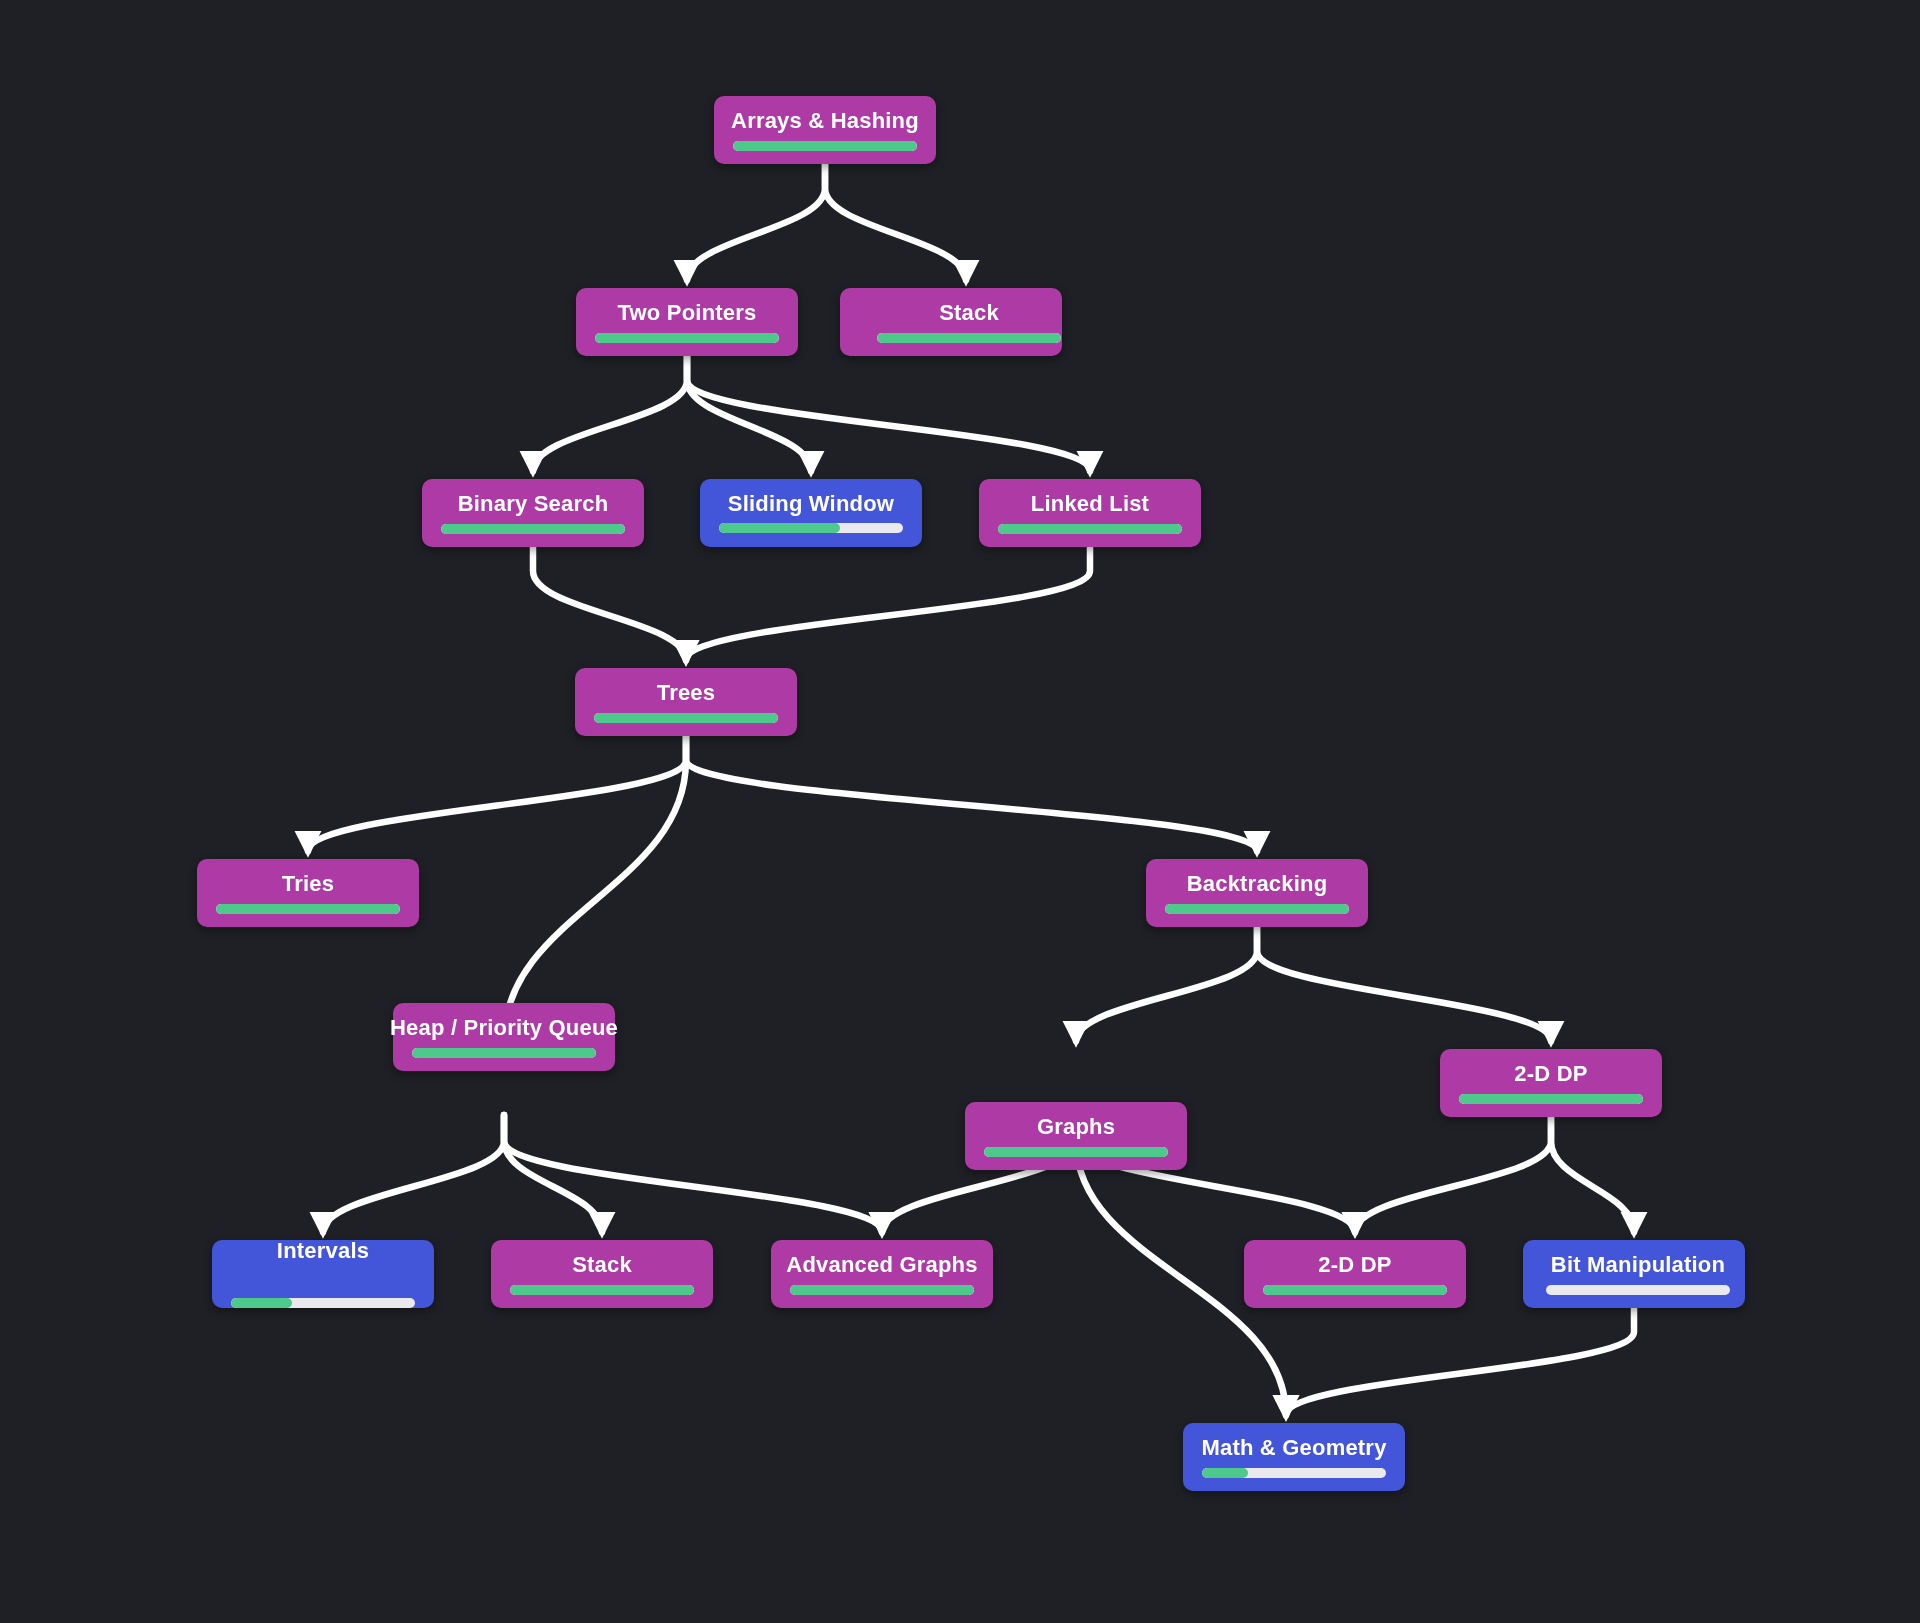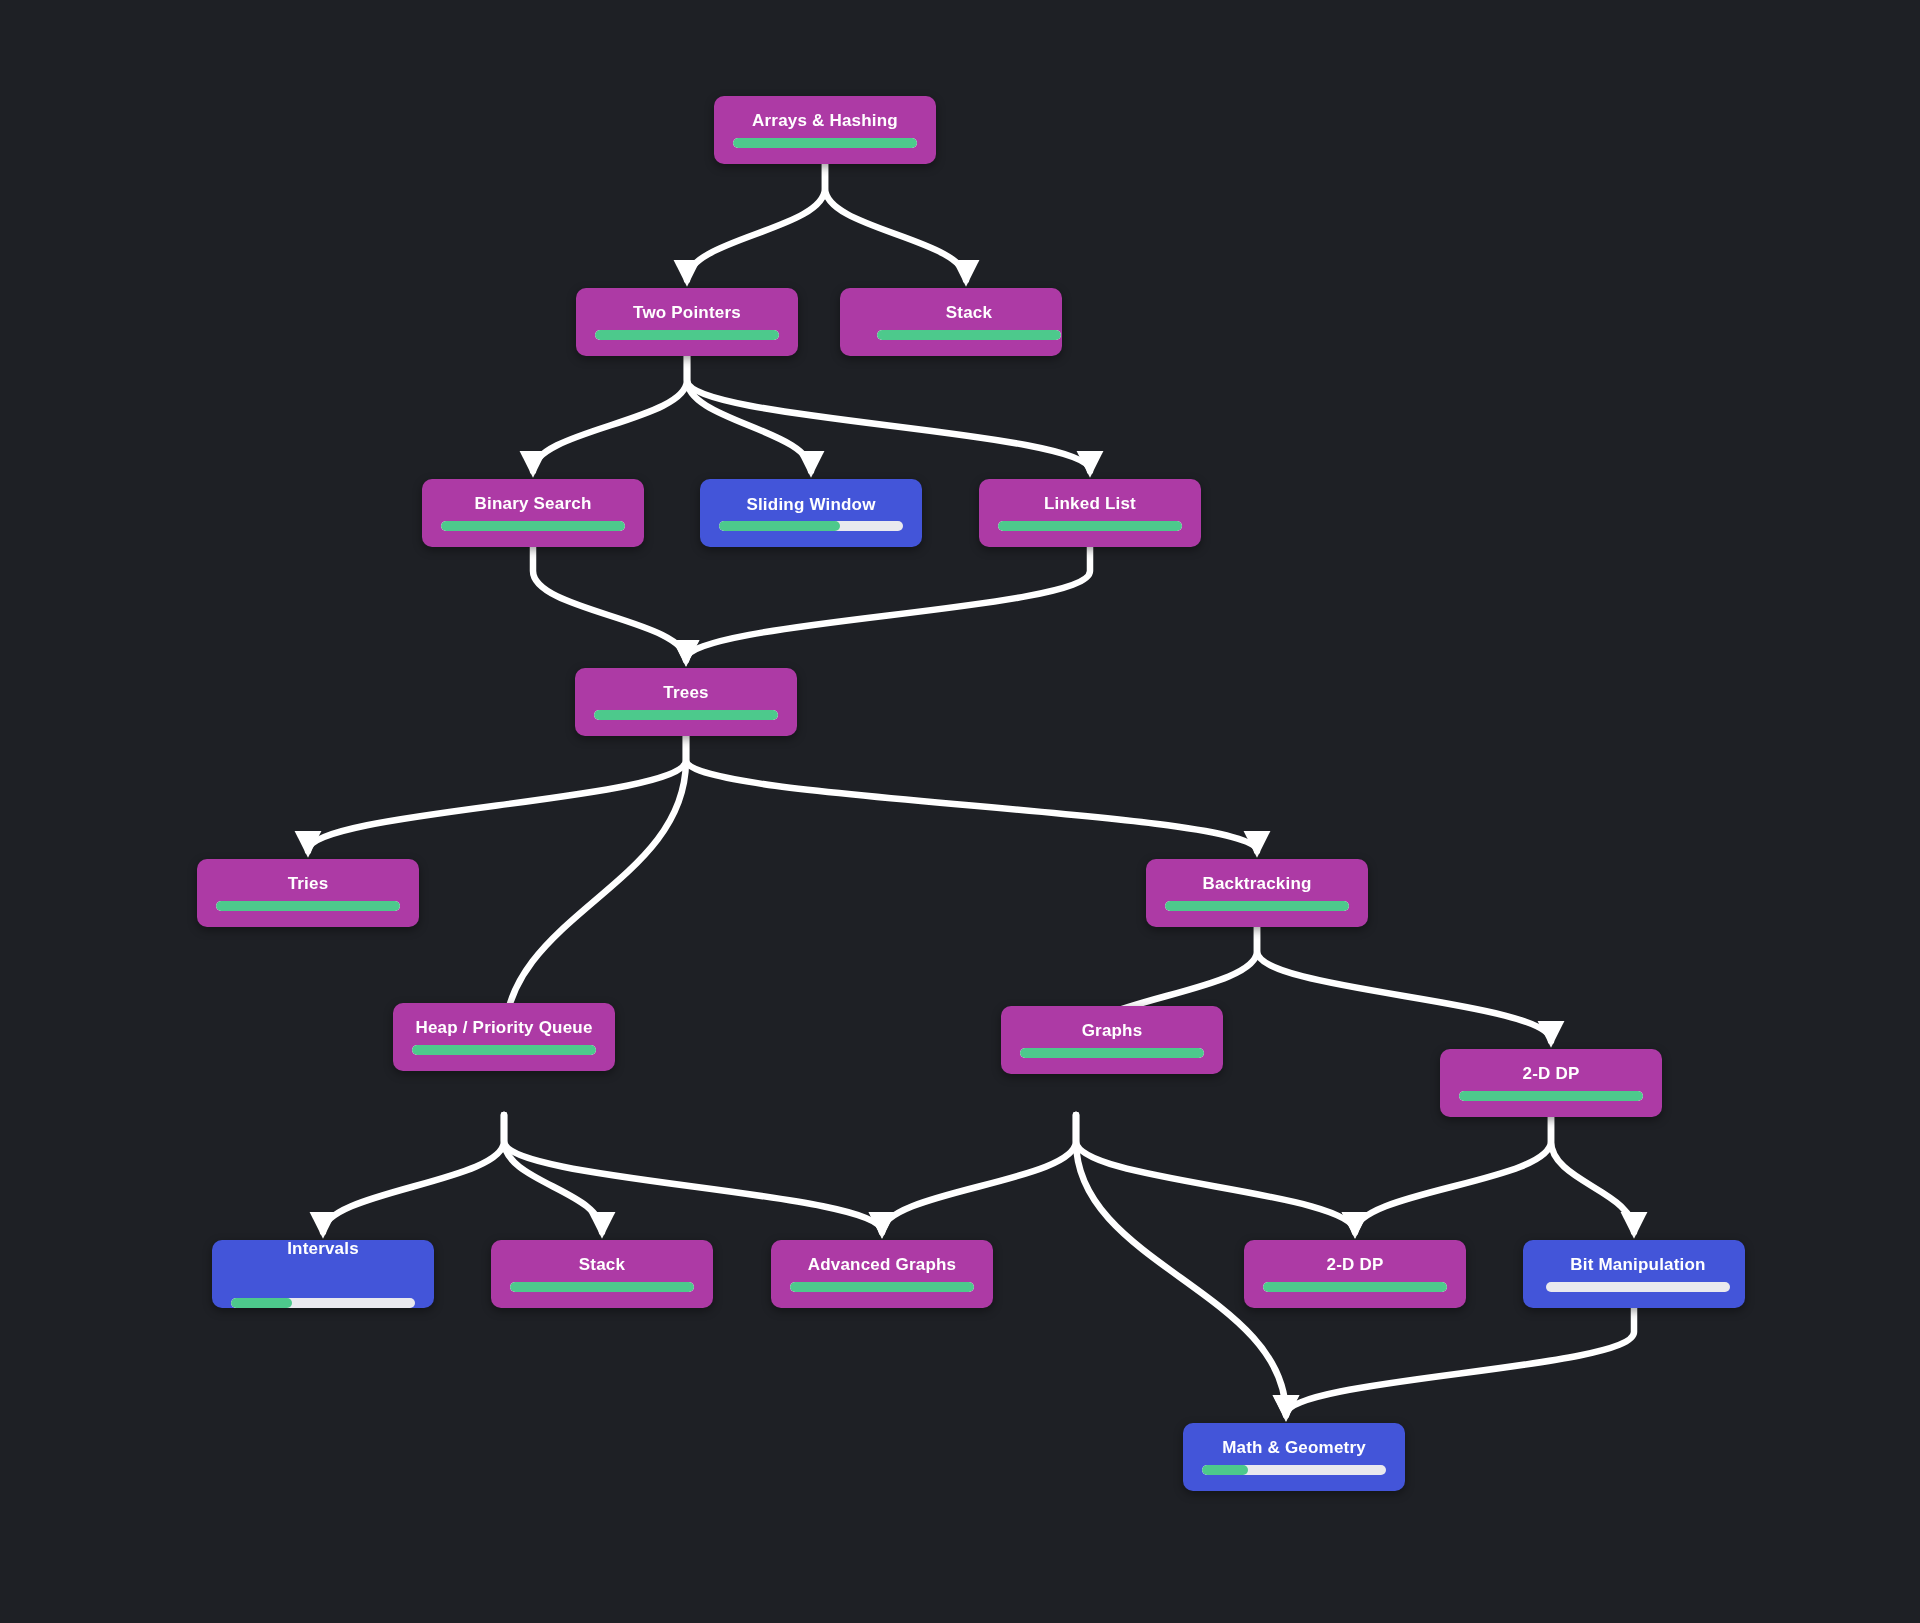--- a/index.html
+++ b/index.html
@@ -41,21 +41,21 @@
     justify-content: center;
     gap: 9px;
     cursor: pointer;
     box-sizing: border-box;
   }
   .node.complete   { background: #ad3aa5; }
   .node.incomplete { background: #4355d9; }
   .node .label {
     color: #ffffff;
     font-weight: bold;
-    font-size: 17px;
+    font-size: 22px;
     letter-spacing: 0.2px;
     line-height: 1;
     white-space: nowrap;
   }
   .node .bar {
     width: 184px;
     height: 10px;
     border-radius: 6px;
     background: #e9e9ee;
     overflow: hidden;
@@ -154,21 +154,21 @@
         <div class="bar">
           <div class="fill" style="width: 100%;"></div>
         </div>
       </div>
       <div class="node complete" style="left: 393px; top: 1003px;">
         <div class="label">Heap / Priority Queue</div>
         <div class="bar">
           <div class="fill" style="width: 100%;"></div>
         </div>
       </div>
-      <div class="node complete" style="left: 965px; top: 1006px; margin-left: 36px;">
+      <div class="node complete" style="left: 965px; top: 1102px;">
         <div class="label">Graphs</div>
         <div class="bar">
           <div class="fill" style="width: 100%;"></div>
         </div>
       </div>
       <div class="node complete" style="left: 1440px; top: 1049px;">
         <div class="label">2-D DP</div>
         <div class="bar">
           <div class="fill" style="width: 100%;"></div>
         </div>

